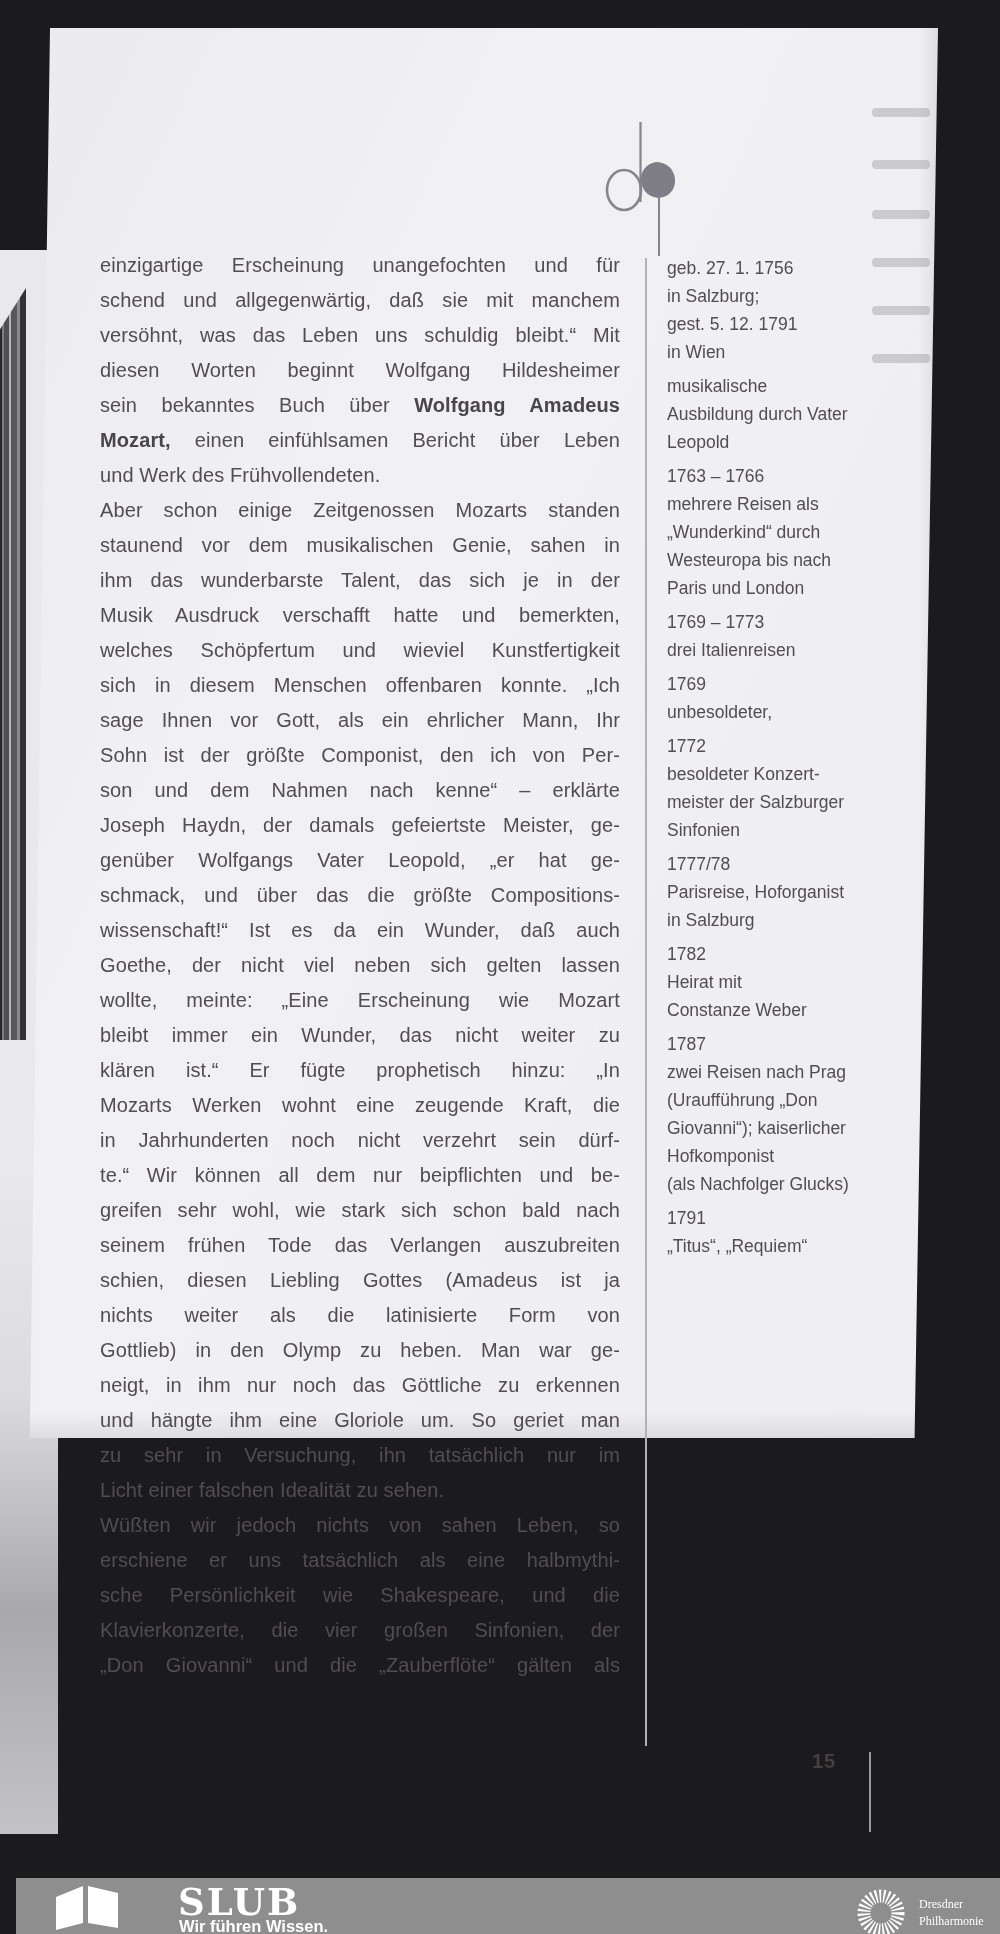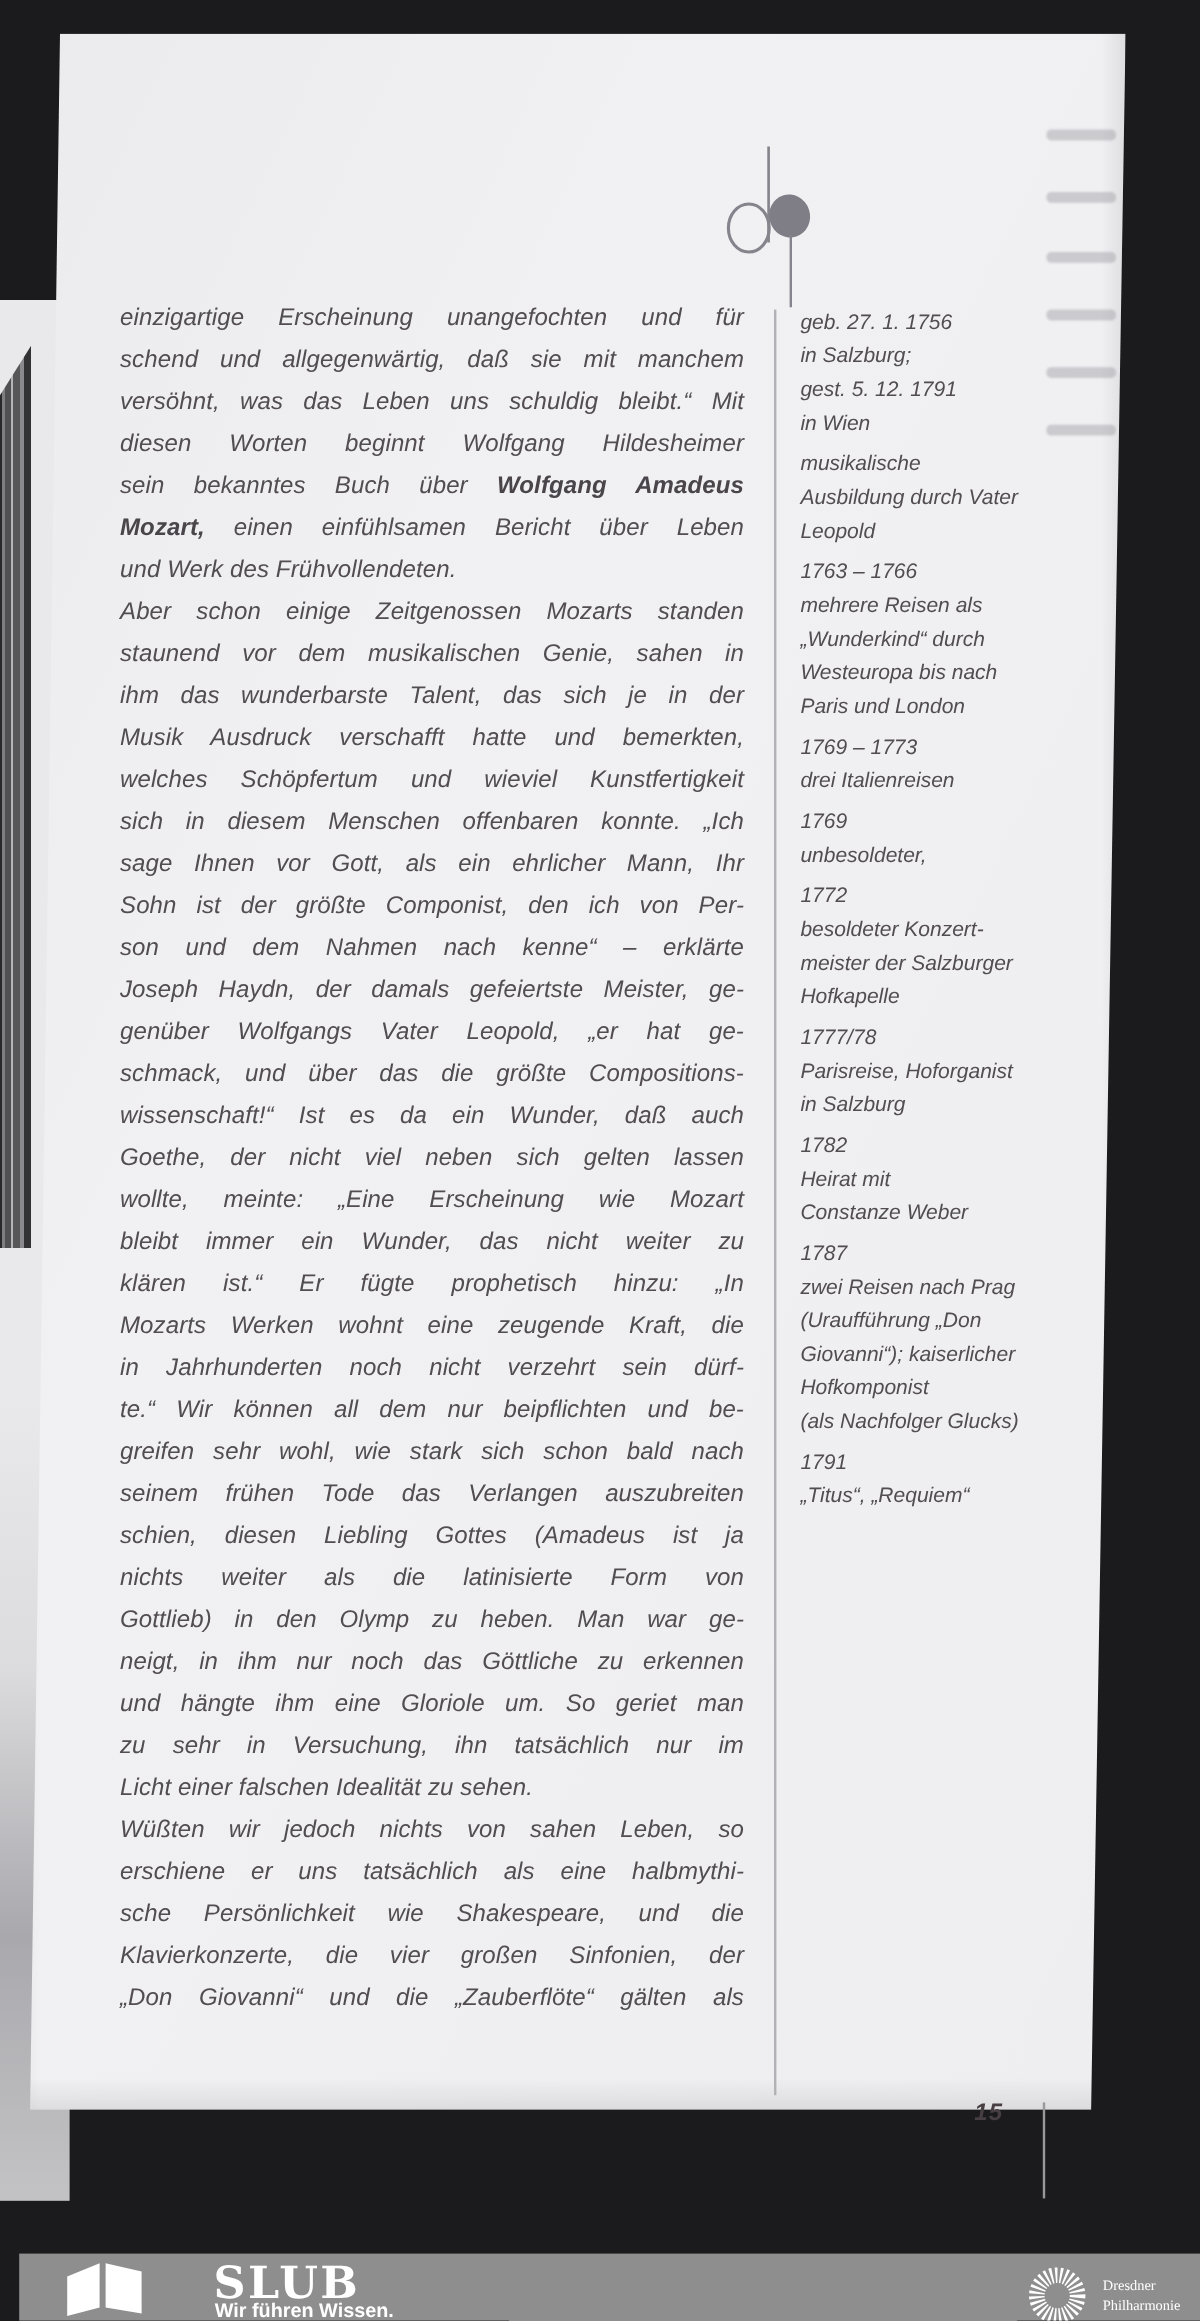--- a/index.html
+++ b/index.html
@@ -13,24 +13,23 @@
     position:absolute;left:0;top:250px;width:58px;height:1584px;z-index:1;
     background:linear-gradient(180deg,#e9e9ec 0%,#e9e9ec 58%,#dcdcdf 72%,#a9a9ad 86%,#c3c3c6 100%);
   }
   .frame-strip{
     position:absolute;left:0;top:288px;width:26px;height:752px;z-index:3;
     background:linear-gradient(90deg,#28282a 0 2px,#7e7e82 2px 4px,#505053 4px 9px,#b5b5b8 9px 11px,#57575a 11px 17px,#8a8a8e 17px 20px,#323235 20px 26px);
     clip-path:polygon(100% 0%,100% 100%,0% 100%,0% 5.5%);
   }
   
   .page{
-    position:absolute;left:0;top:28px;width:944px;height:1730px;z-index:2;
+    position:absolute;left:0;top:28px;width:944px;height:1410px;z-index:2;
     background:linear-gradient(115deg,#ebebee 0%,#f1f0f3 35%,#eeedf0 100%);
     clip-path:polygon(50px 0px,938px 0px,908px 1806px,24px 1806px);
-    font-style:italic;
   }
   .page::before{ 
     content:"";position:absolute;inset:0;pointer-events:none;
     background:
       linear-gradient(90deg,rgba(55,55,62,.16) 0,rgba(55,55,62,.05) 14px,rgba(0,0,0,0) 34px),
       linear-gradient(270deg,rgba(55,55,62,.13) 0,rgba(0,0,0,0) 26px),
       linear-gradient(0deg,rgba(55,55,62,.10) 0,rgba(0,0,0,0) 26px);
   }
   
   .dp-logo{position:absolute;left:600px;top:60px;width:310px;height:180px;}
@@ -171,21 +170,21 @@
         <div class="sb-line">drei Italienreisen</div>
       </div>
       <div>
         <div class="sb-line">1769</div>
         <div class="sb-line">unbesoldeter,</div>
       </div>
       <div>
         <div class="sb-line">1772</div>
         <div class="sb-line">besoldeter Konzert-</div>
         <div class="sb-line">meister der Salzburger</div>
-        <div class="sb-line">Hofkapelle</div>
+        <div class="sb-line">Sinfonien</div>
       </div>
       <div>
         <div class="sb-line">1777/78</div>
         <div class="sb-line">Parisreise, Hoforganist</div>
         <div class="sb-line">in Salzburg</div>
       </div>
       <div>
         <div class="sb-line">1782</div>
         <div class="sb-line">Heirat mit</div>
         <div class="sb-line">Constanze Weber</div>

